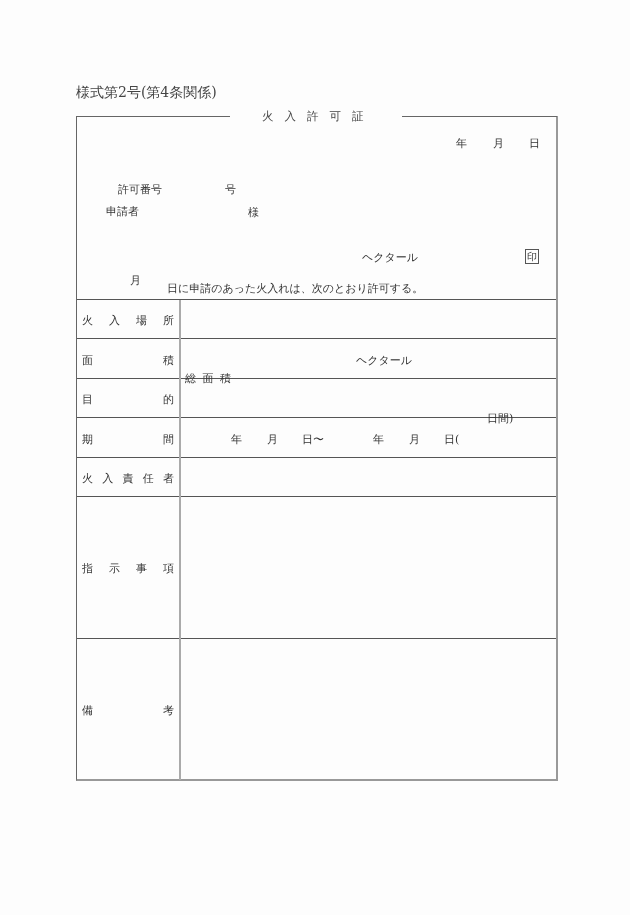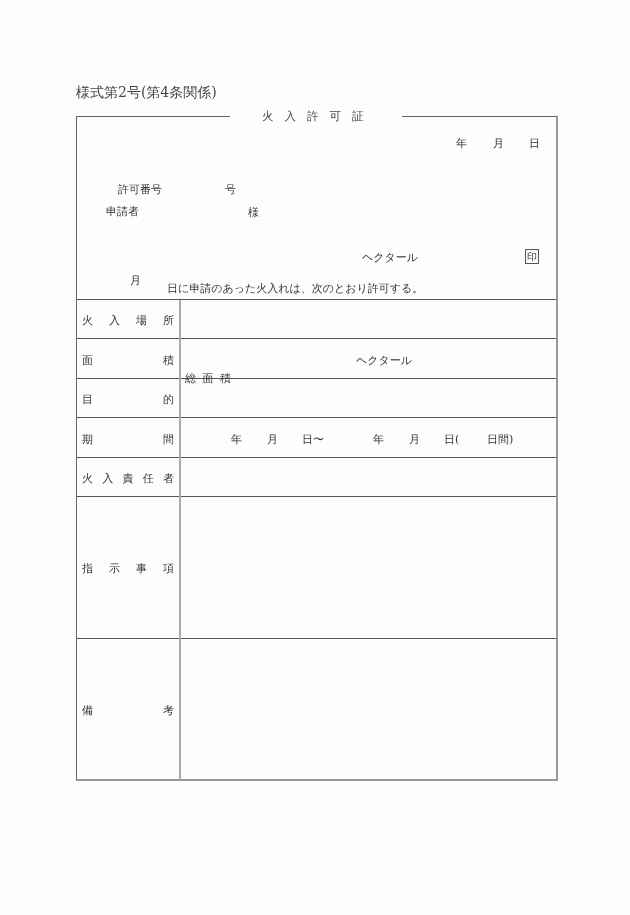--- a/index.html
+++ b/index.html
@@ -86,21 +86,21 @@
   <span>期</span>
   <span>間</span>
 </div>
 <div>
   <span class="abs" style="left:231px; top:432px">年</span>
   <span class="abs" style="left:267px; top:432px">月</span>
   <span class="abs" style="left:302px; top:432px">日〜</span>
   <span class="abs" style="left:373px; top:432px">年</span>
   <span class="abs" style="left:409px; top:432px">月</span>
   <span class="abs" style="left:444px; top:432px">日(</span>
-  <span class="abs" style="left:487px; top:432px">日間)</span>
+  <span class="abs" style="left:487px; top:411px">日間)</span>
 </div>
 
 <div class="label" style="top:471px">
   <span>火</span>
   <span>入</span>
   <span>責</span>
   <span>任</span>
   <span>者</span>
 </div>
 <div class="abs" style="left:184px; top:461px; width:368px; height:30px"></div>

